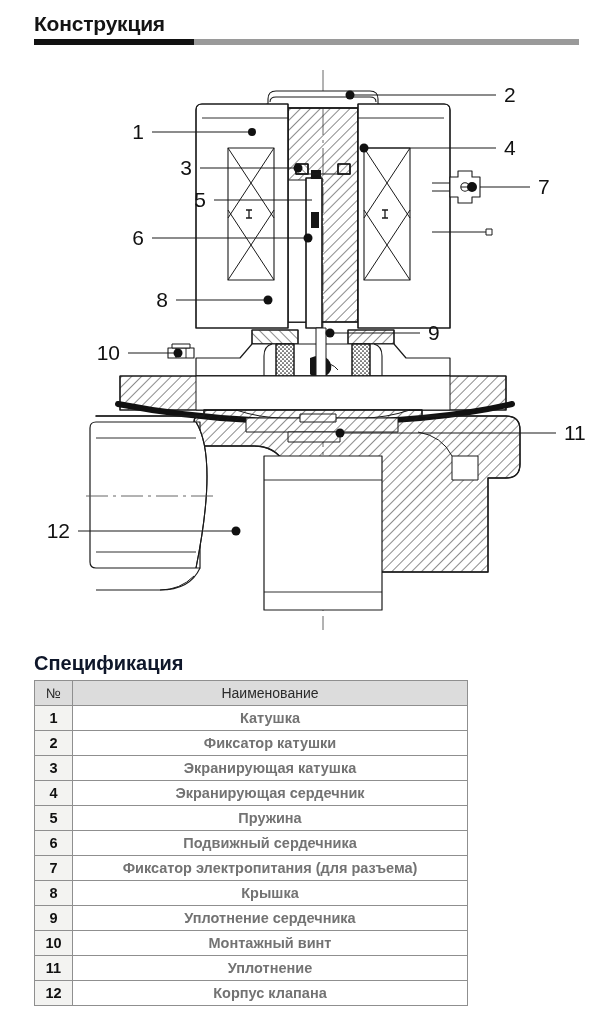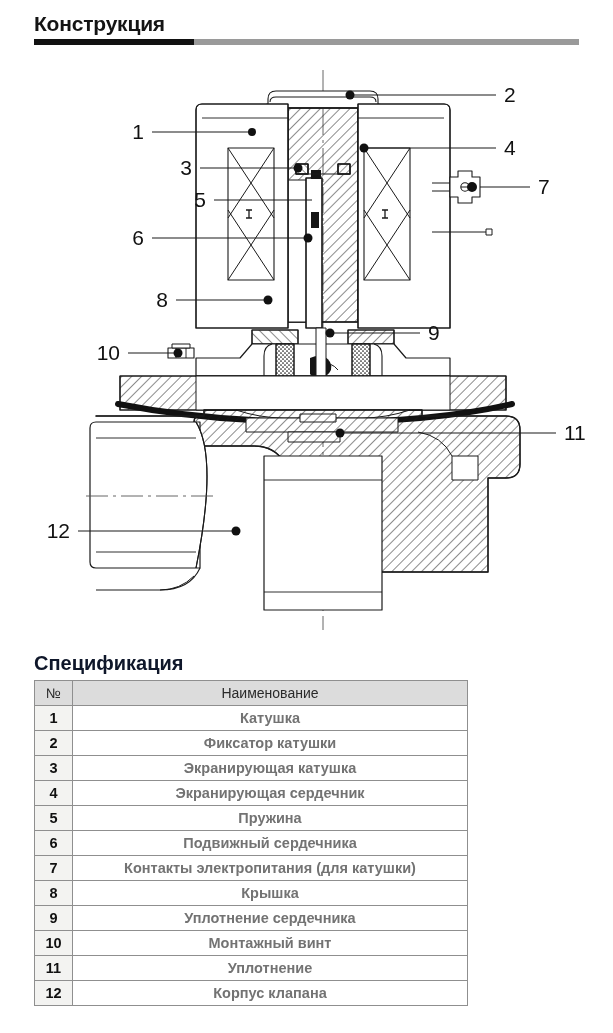--- a/index.html
+++ b/index.html
@@ -445,21 +445,21 @@
       <tr>
         <td class="col-no">5</td>
         <td class="col-name">Пружина</td>
       </tr>
       <tr>
         <td class="col-no">6</td>
         <td class="col-name">Подвижный сердечника</td>
       </tr>
       <tr>
         <td class="col-no">7</td>
-        <td class="col-name">Контакты электропитания (для катушки)</td>
+        <td class="col-name">Фиксатор электропитания (для разъема)</td>
       </tr>
       <tr>
         <td class="col-no">8</td>
         <td class="col-name">Крышка</td>
       </tr>
       <tr>
         <td class="col-no">9</td>
         <td class="col-name">Уплотнение сердечника</td>
       </tr>
       <tr>

